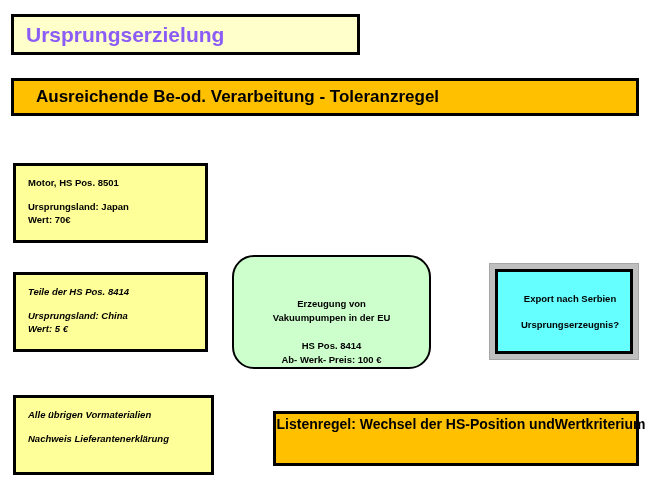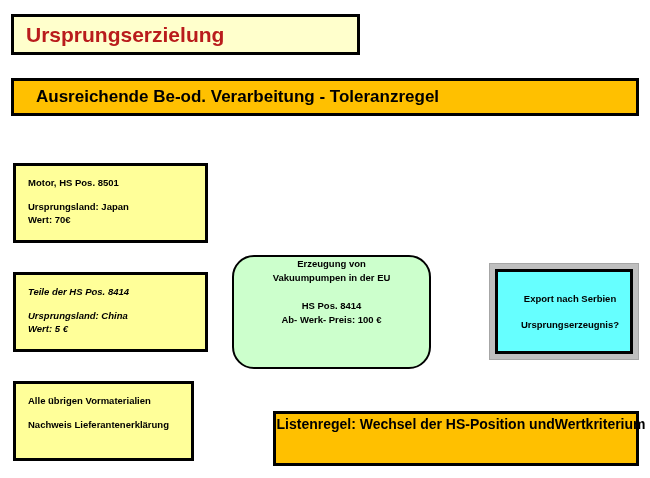--- a/index.html
+++ b/index.html
@@ -32,21 +32,21 @@
     height: 41px;
     background: #ffffcc;
     border: 3px solid #000000;
     box-sizing: border-box;
     display: flex;
     align-items: center;
   }
   .title-box .txt {
     font-size: 21px;
     font-weight: bold;
-    color: #b91c1c;
+    color: #8b5cf6;
     padding-left: 12px;
     letter-spacing: 0px;
     line-height: 1.1;
   }
 
   
   .subtitle-bar {
     position: absolute;
     left: 11px;
     top: 78px;
@@ -80,37 +80,37 @@
     color: #000000;
     line-height: 1.35;
     white-space: nowrap;
   }
   .mat-box .gap {
     height: 11px;
   }
 
   #mat-box-1 { left: 13px; top: 163px; width: 195px; height: 80px; }
   #mat-box-2 { left: 13px; top: 272px; width: 195px; height: 80px; font-style: italic; }
-  #mat-box-3 { left: 13px; top: 381px; width: 181px; height: 80px; }
+  #mat-box-3 { left: 13px; top: 395px; width: 201px; height: 80px; font-style: italic; }
 
   
   .process-box {
     position: absolute;
     left: 232px;
     top: 255px;
     width: 199px;
     height: 114px;
     background: #ccffcc;
     border: 2px solid #000000;
     border-radius: 22px;
     box-sizing: border-box;
     display: flex;
     flex-direction: column;
     align-items: center;
-    justify-content: flex-start;
+    justify-content: flex-end;
     text-align: center;
   }
   .process-box .line {
     font-size: 9.5px;
     font-weight: bold;
     color: #000000;
     line-height: 1.5;
     white-space: nowrap;
   }
   .process-box .gap {

